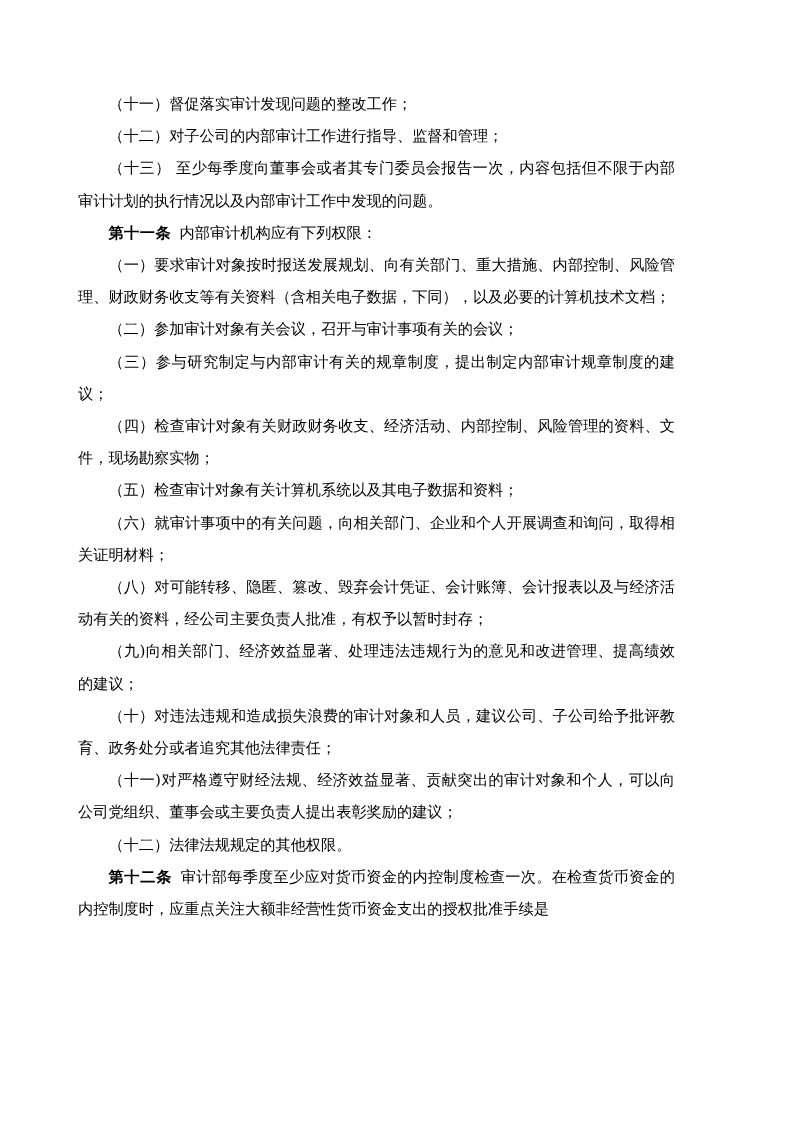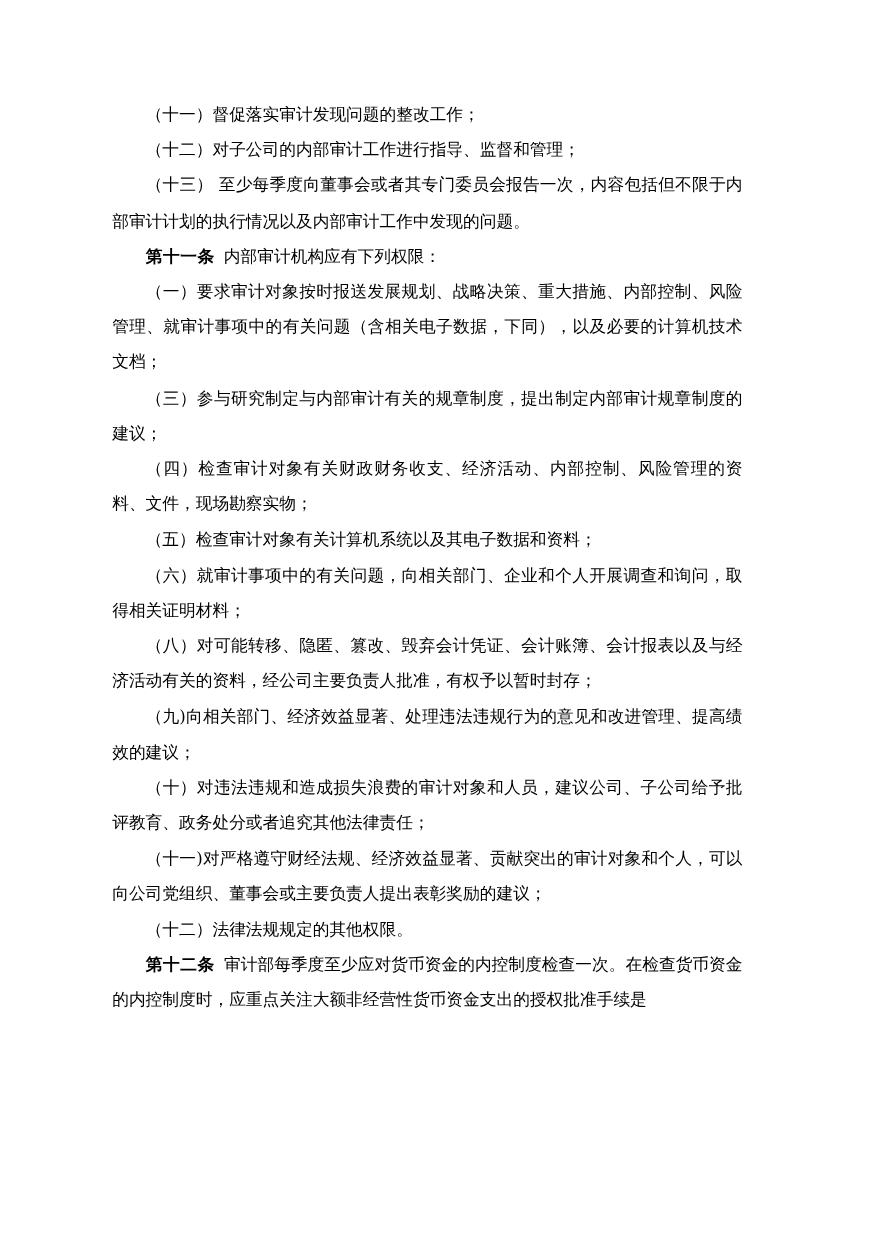--- a/index.html
+++ b/index.html
@@ -11,21 +11,21 @@
     width: 793px;
     height: 1122px;
     font-family: "DejaVu Serif", "Liberation Serif", serif;
     color: #000000;
   }
   #page {
     position: relative;
     width: 793px;
     height: 820px;
     box-sizing: border-box;
-    padding: 88px 118px 60px 102px;
+    padding: 88px 118px 60px 78px;
   }
   .doc-body {
     font-size: 15.2px;
     line-height: 32.2px;
     text-align: justify;
     text-justify: inter-ideograph;
   }
   .para {
     margin: 0;
     text-indent: 2em;
@@ -44,21 +44,22 @@
 
 <div id="page">
   <div class="doc-body">
 
     <p class="para">（十一）督促落实审计发现问题的整改工作；</p>
     <p class="para">（十二）对子公司的内部审计工作进行指导、监督和管理；</p>
     <p class="para">（十三）  至少每季度向董事会或者其专门委员会报告一次，内容包括但不限于内部审计计划的执行情况以及内部审计工作中发现的问题。</p>
 
     <p class="para"><span class="art-label">第十一条</span><span class="art-gap"></span><span>内部审计机构应有下列权限：</span></p>
 
-    <p class="para">（一）要求审计对象按时报送发展规划、战略决策、重大措施、内部控制、风险管理、就审计事项中的有关问题（含相关电子数据，下同），以及必要的计算机技术文档；</p>
+    <p class="para">（一）要求审计对象按时报送发展规划、向有关部门、重大措施、内部控制、风险管理、财政财务收支等有关资料（含相关电子数据，下同），以及必要的计算机技术文档；</p>
+    <p class="para">（二）参加审计对象有关会议，召开与审计事项有关的会议；</p>
     <p class="para">（三）参与研究制定与内部审计有关的规章制度，提出制定内部审计规章制度的建议；</p>
     <p class="para">（四）检查审计对象有关财政财务收支、经济活动、内部控制、风险管理的资料、文件，现场勘察实物；</p>
     <p class="para">（五）检查审计对象有关计算机系统以及其电子数据和资料；</p>
     <p class="para">（六）就审计事项中的有关问题，向相关部门、企业和个人开展调查和询问，取得相关证明材料；</p>
     <p class="para">（八）对可能转移、隐匿、篡改、毁弃会计凭证、会计账簿、会计报表以及与经济活动有关的资料，经公司主要负责人批准，有权予以暂时封存；</p>
     <p class="para">（九)向相关部门、经济效益显著、处理违法违规行为的意见和改进管理、提高绩效的建议；</p>
     <p class="para">（十）对违法违规和造成损失浪费的审计对象和人员，建议公司、子公司给予批评教育、政务处分或者追究其他法律责任；</p>
     <p class="para">（十一)对严格遵守财经法规、经济效益显著、贡献突出的审计对象和个人，可以向公司党组织、董事会或主要负责人提出表彰奖励的建议；</p>
     <p class="para">（十二）法律法规规定的其他权限。</p>
 

